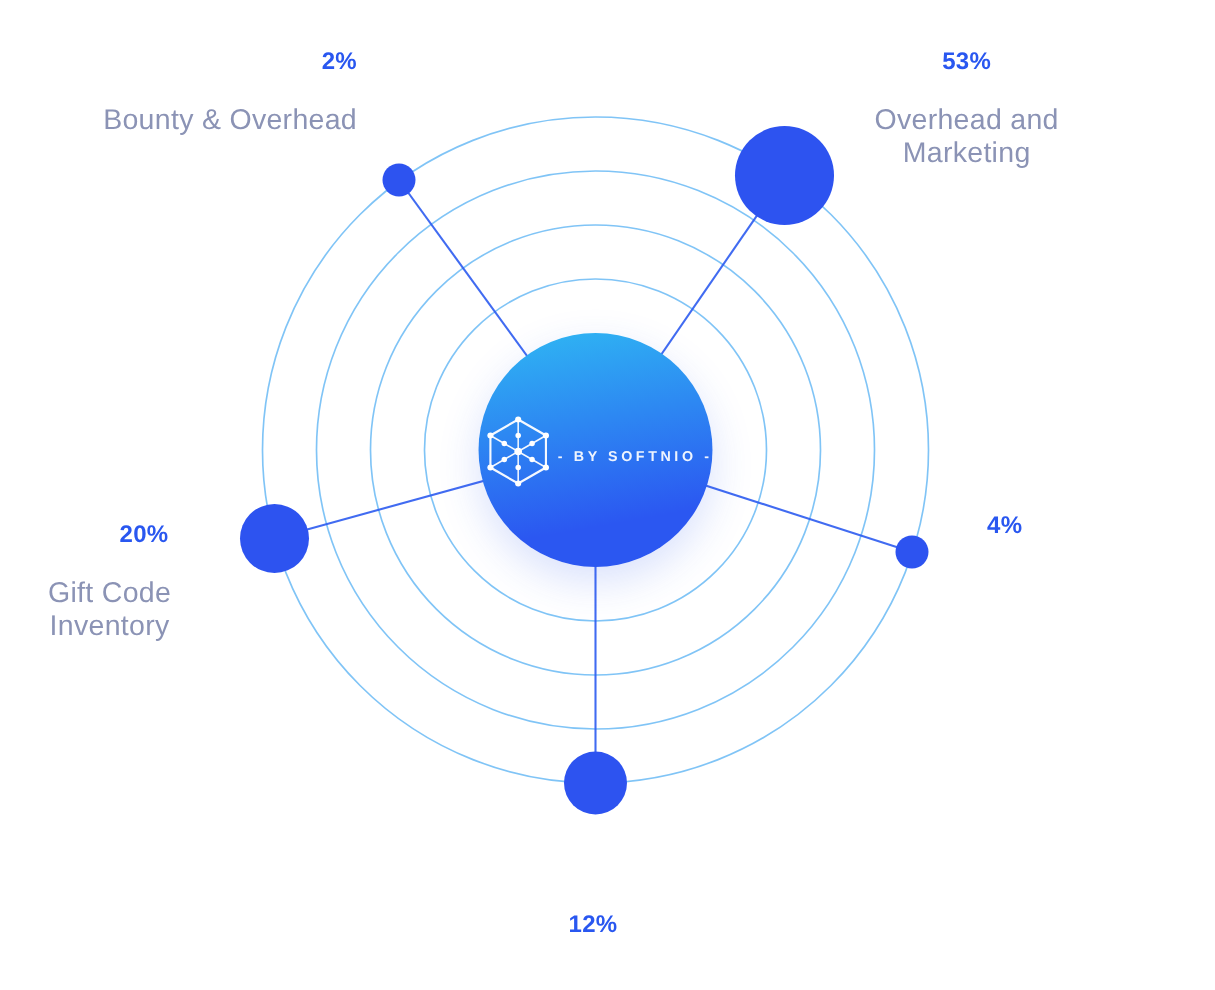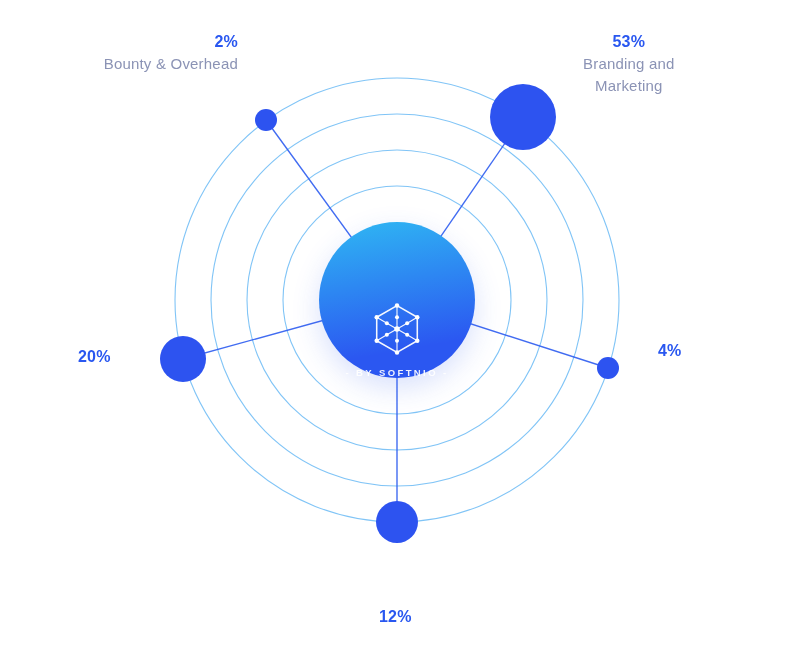--- a/index.html
+++ b/index.html
@@ -30,21 +30,20 @@
   .node-dot { fill: #2d53f0; }
 
   .center-badge {
     position: absolute;
     left: 319px; top: 222px;
     width: 156px; height: 156px;
     border-radius: 50%;
     background: linear-gradient(170deg, #2fb8f3 0%, #2b57f1 78%);
     z-index: 2;
     display: flex;
-    flex-direction: column;
     align-items: center;
     justify-content: flex-end;
     box-shadow: 0 10px 28px rgba(43, 87, 241, 0.18);
   }
   .center-icon { display: block; margin-top: 2px; }
   .brand-text {
     margin-top: 9px;
     font-size: 9.5px;
     letter-spacing: 2.4px;
     font-weight: bold;
@@ -55,26 +54,27 @@
 
   .seg { position: absolute; z-index: 3; }
   .seg-percent {
     font-size: 16px;
     font-weight: bold;
     color: #2957f0;
     line-height: 22px;
     letter-spacing: 0.2px;
   }
   .seg-label {
-    font-size: 15px;
+    font-size: 19px;
     font-weight: 500;
     color: #8b93b5;
     line-height: 21.5px;
     letter-spacing: 0.2px;
     white-space: pre-line;
+    margin-top: 17px;
   }
   .seg-bounty   { left: 58px;  top: 31px;  width: 180px; text-align: right; }
   .seg-branding { left: 583px; top: 31px;  text-align: center; }
   .seg-legal    { left: 658px; top: 340px; text-align: left; }
   .seg-gift     { left: 32px;  top: 346px; text-align: center; }
   .seg-gift .seg-percent { margin-left: 46px; }
   .seg-it       { left: 379px; top: 606px; text-align: left; }
 </style>
 </head>
 <body>
@@ -139,29 +139,31 @@
     <div class="brand-text">- BY SOFTNIO -</div>
   </div>
 
   <div class="seg seg-bounty">
     <div class="seg-percent">2%</div>
     <div class="seg-label">Bounty &amp; Overhead</div>
   </div>
 
   <div class="seg seg-branding">
     <div class="seg-percent">53%</div>
-    <div class="seg-label">Branding and
+    <div class="seg-label">Overhead and
 Marketing</div>
   </div>
 
   <div class="seg seg-legal">
     <div class="seg-percent">4%</div>
   </div>
 
   <div class="seg seg-gift">
     <div class="seg-percent">20%</div>
+    <div class="seg-label">Gift Code
+Inventory</div>
   </div>
 
   <div class="seg seg-it">
     <div class="seg-percent">12%</div>
   </div>
 
 </div>
 
 </body></html>

